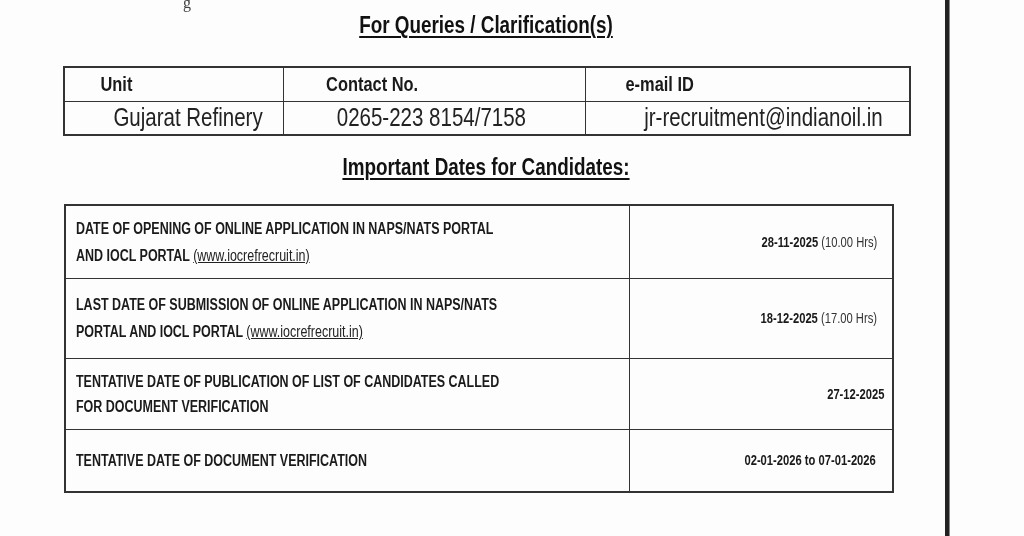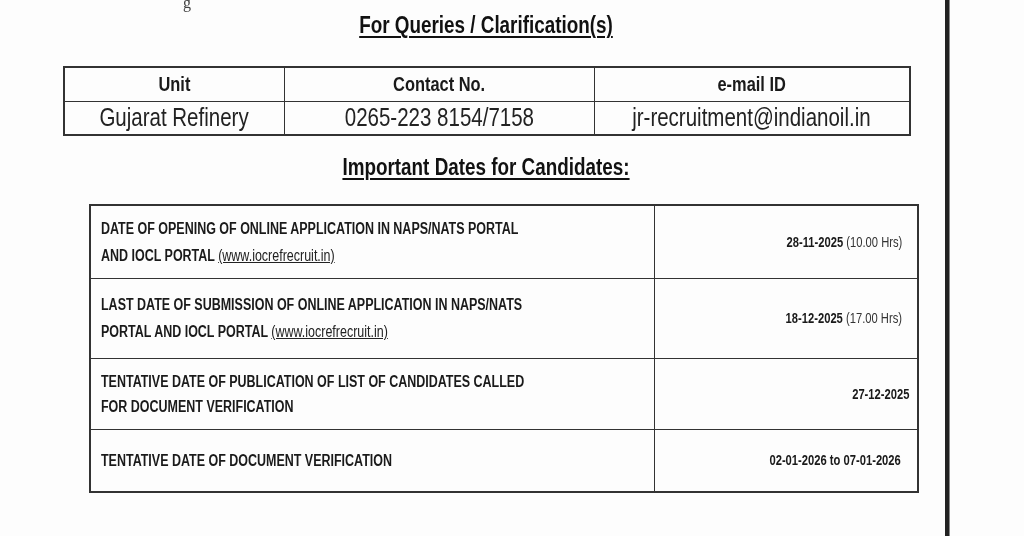--- a/index.html
+++ b/index.html
@@ -34,30 +34,31 @@
     }
     .h1 { top: 12px; font-size: 23px; }
     .h2 { top: 154px; font-size: 23px; }
 
     table { border-collapse: collapse; position: absolute; }
     .contact-table {
       left: 63px; top: 66px; width: 848px;
       border: 2px solid #333;
     }
     .contact-table td, .contact-table th {
-      border: 1.5px solid #333; text-align: center;
+      border: 1.5px solid #333; text-align: left;
       font-family: "Liberation Sans Narrow", "Liberation Sans", sans-serif;
       height: 34px;
+      padding-left: 32px;
     }
     .contact-table th { font-size: 20px; font-weight: bold; }
     .contact-table td { font-size: 25px; font-weight: normal; color: #222; }
     .cell-inner { display: inline-block; transform: scaleX(0.82); white-space: nowrap; }
 
     .dates-table {
-      left: 89px; top: 204px; width: 830px;
+      left: 64px; top: 204px; width: 830px;
       border: 2px solid #333;
     }
     .dates-table td { border: 1.5px solid #333; vertical-align: middle; }
     .dates-table td.label-cell {
       width: 507px; padding: 0 10px;
       font-size: 16px; font-weight: bold; line-height: 27px;
       color: #1a1a1a;
     }
     .label-wrap { display: inline-block; transform: scaleX(0.78); transform-origin: left center; white-space: nowrap; }
     .dates-table td.value-cell {

